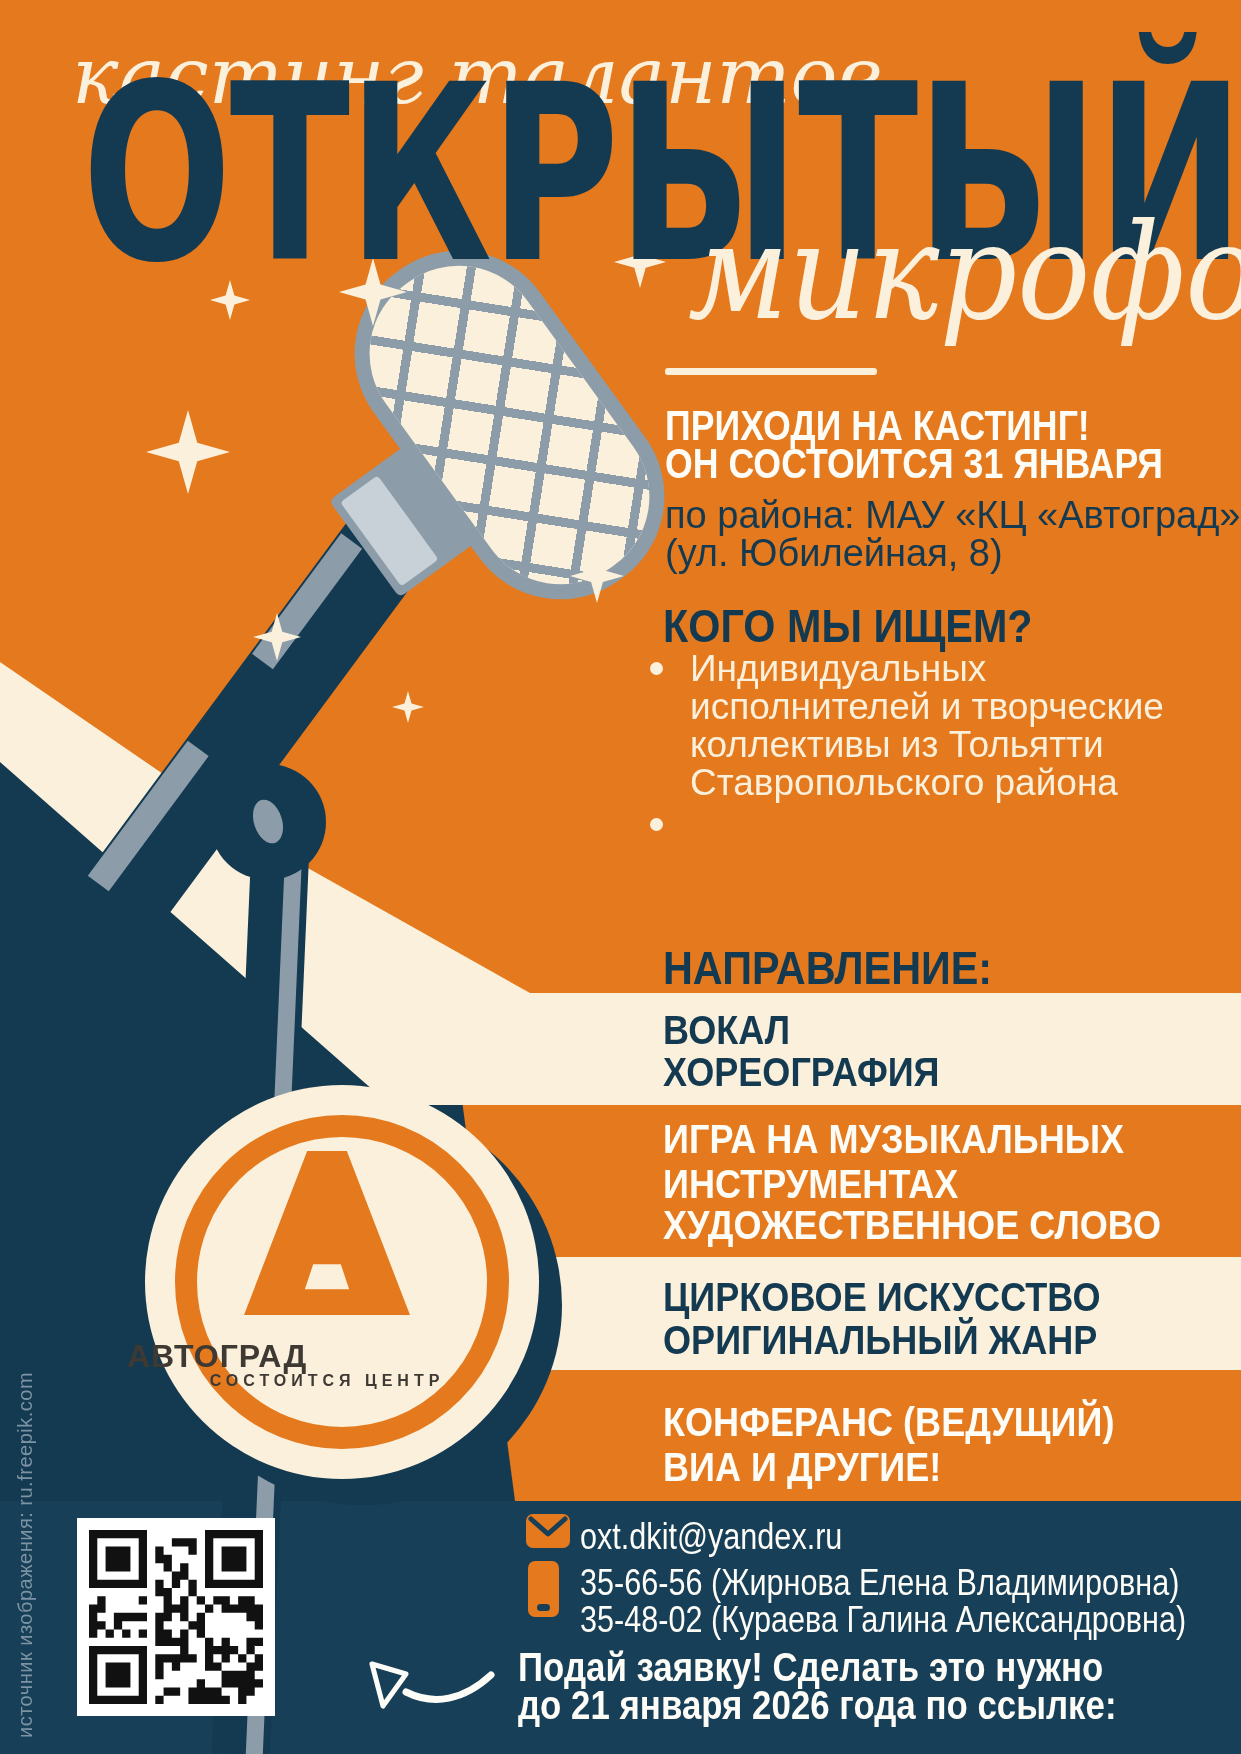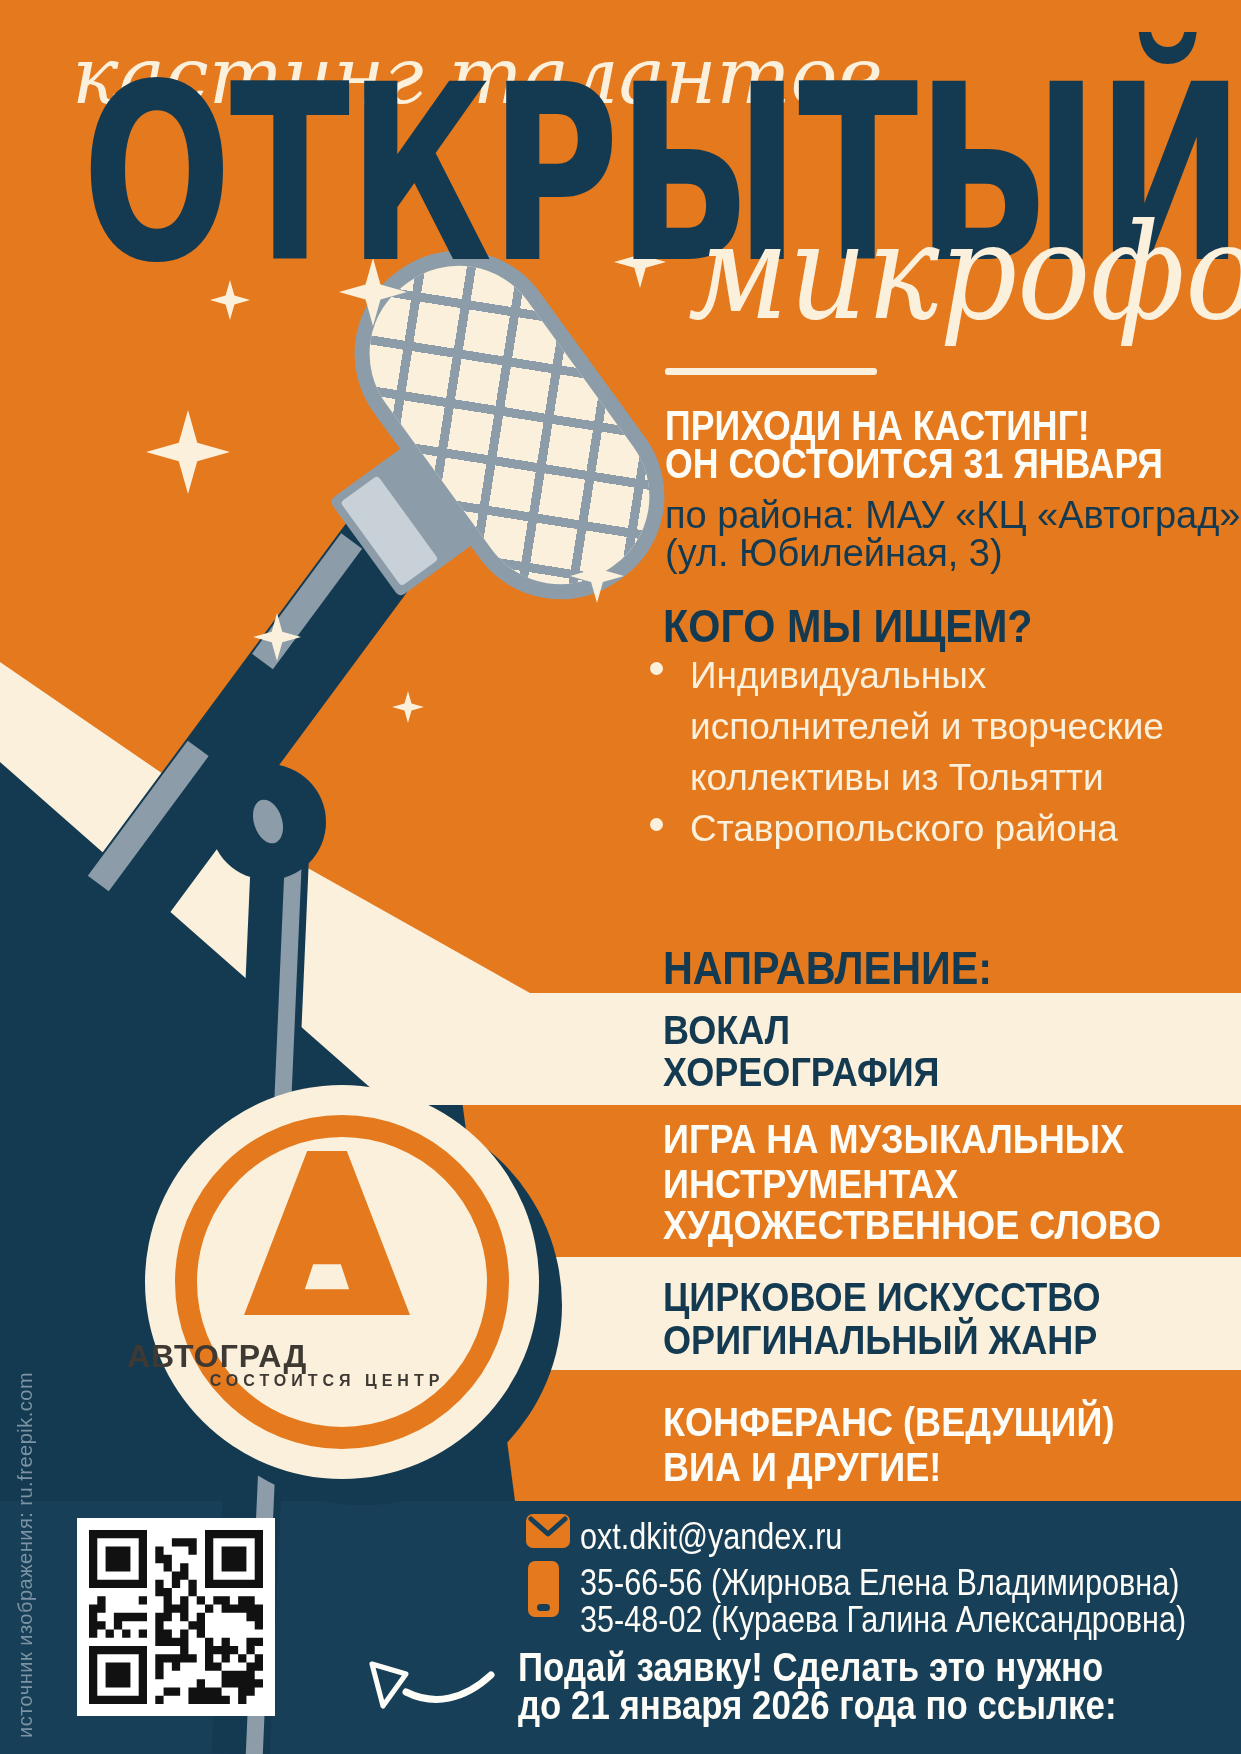--- a/index.html
+++ b/index.html
@@ -52,21 +52,21 @@
   #eyebrow{left:72px;top:16px;font-size:78px;line-height:1.1;margin-top:18px;}
   #title{left:82px;top:52px;font-family:"DejaVu Sans",sans-serif;font-weight:bold;color:var(--navy);
     font-size:245px;line-height:1;letter-spacing:-0.012em;transform:scaleX(.72);transform-origin:left top;white-space:nowrap;}
   #subtitle{left:688px;top:206px;font-size:132px;line-height:1;transform:scaleX(.92);transform-origin:left top;white-space:nowrap;}
   #divider{left:665px;top:368px;width:212px;height:7px;background:var(--cream);border-radius:3px;}
   .h-bold{font-weight:bold;transform:scaleX(.85);transform-origin:left top;white-space:nowrap;}
   #invite{left:665px;top:407px;font-size:42px;line-height:37.5px;color:var(--white);}
   #address{left:665px;top:496px;font-size:38px;line-height:38px;color:var(--navy);white-space:nowrap;}
   #seek-heading{left:663px;top:598px;font-size:47px;color:var(--navy);transform:scaleX(.88);}
   .bullet-dot{width:13px;height:13px;border-radius:50%;background:var(--cream);}
-  .bullet-text{font-size:37px;line-height:51px;color:var(--cream);white-space:pre-line;}
+  .bullet-text{font-size:37px;line-height:38px;color:var(--cream);white-space:pre-line;}
   #dir-heading{left:663px;top:940px;font-size:47px;color:var(--navy);transform:scaleX(.88);}
   .band-item{font-weight:bold;font-size:41px;line-height:45px;transform:scaleX(.88);transform-origin:left top;white-space:pre-line;}
   .band-navy{color:var(--navy);}
   .band-white{color:var(--white);}
   
   .footer-text{font-size:36px;color:var(--white);transform:scaleX(.85);transform-origin:left top;white-space:nowrap;}
   #cta{left:518px;top:1648px;font-size:41px;line-height:38px;font-weight:bold;color:var(--white);
     transform:scaleX(.85);transform-origin:left top;white-space:pre-line;}
   #phone-icon{left:528px;top:1561px;width:31px;height:56px;background:var(--orange);border-radius:7px;}
   #phone-icon .phone-dot{position:absolute;left:9px;bottom:6px;width:13px;height:7px;border-radius:4px;background:var(--navy-panel);}
@@ -122,21 +122,21 @@
   <div class="abs" id="title">ОТКРЫТЫЙ</div>
   <div class="abs serif-italic" id="subtitle">микрофон</div>
   <div class="abs" id="divider"></div>
 
   <div class="abs h-bold" id="invite">
     <div>ПРИХОДИ НА КАСТИНГ!</div>
     <div>ОН СОСТОИТСЯ 31 ЯНВАРЯ</div>
   </div>
   <div class="abs" id="address">
     <div>по района: МАУ «КЦ «Автоград»</div>
-    <div>(ул. Юбилейная, 3)</div>
+    <div>(ул. Юбилейная, 8)</div>
   </div>
 
   <div class="abs h-bold" id="seek-heading">КОГО МЫ ИЩЕМ?</div>
   <div class="abs bullet-dot" style="left:650px;top:662px;"></div>
   <div class="abs bullet-text" style="left:690px;top:650px;">Индивидуальных
 исполнителей и творческие
 коллективы из Тольятти
 Ставропольского района</div>
   <div class="abs bullet-dot" style="left:650px;top:818px;"></div>
 

